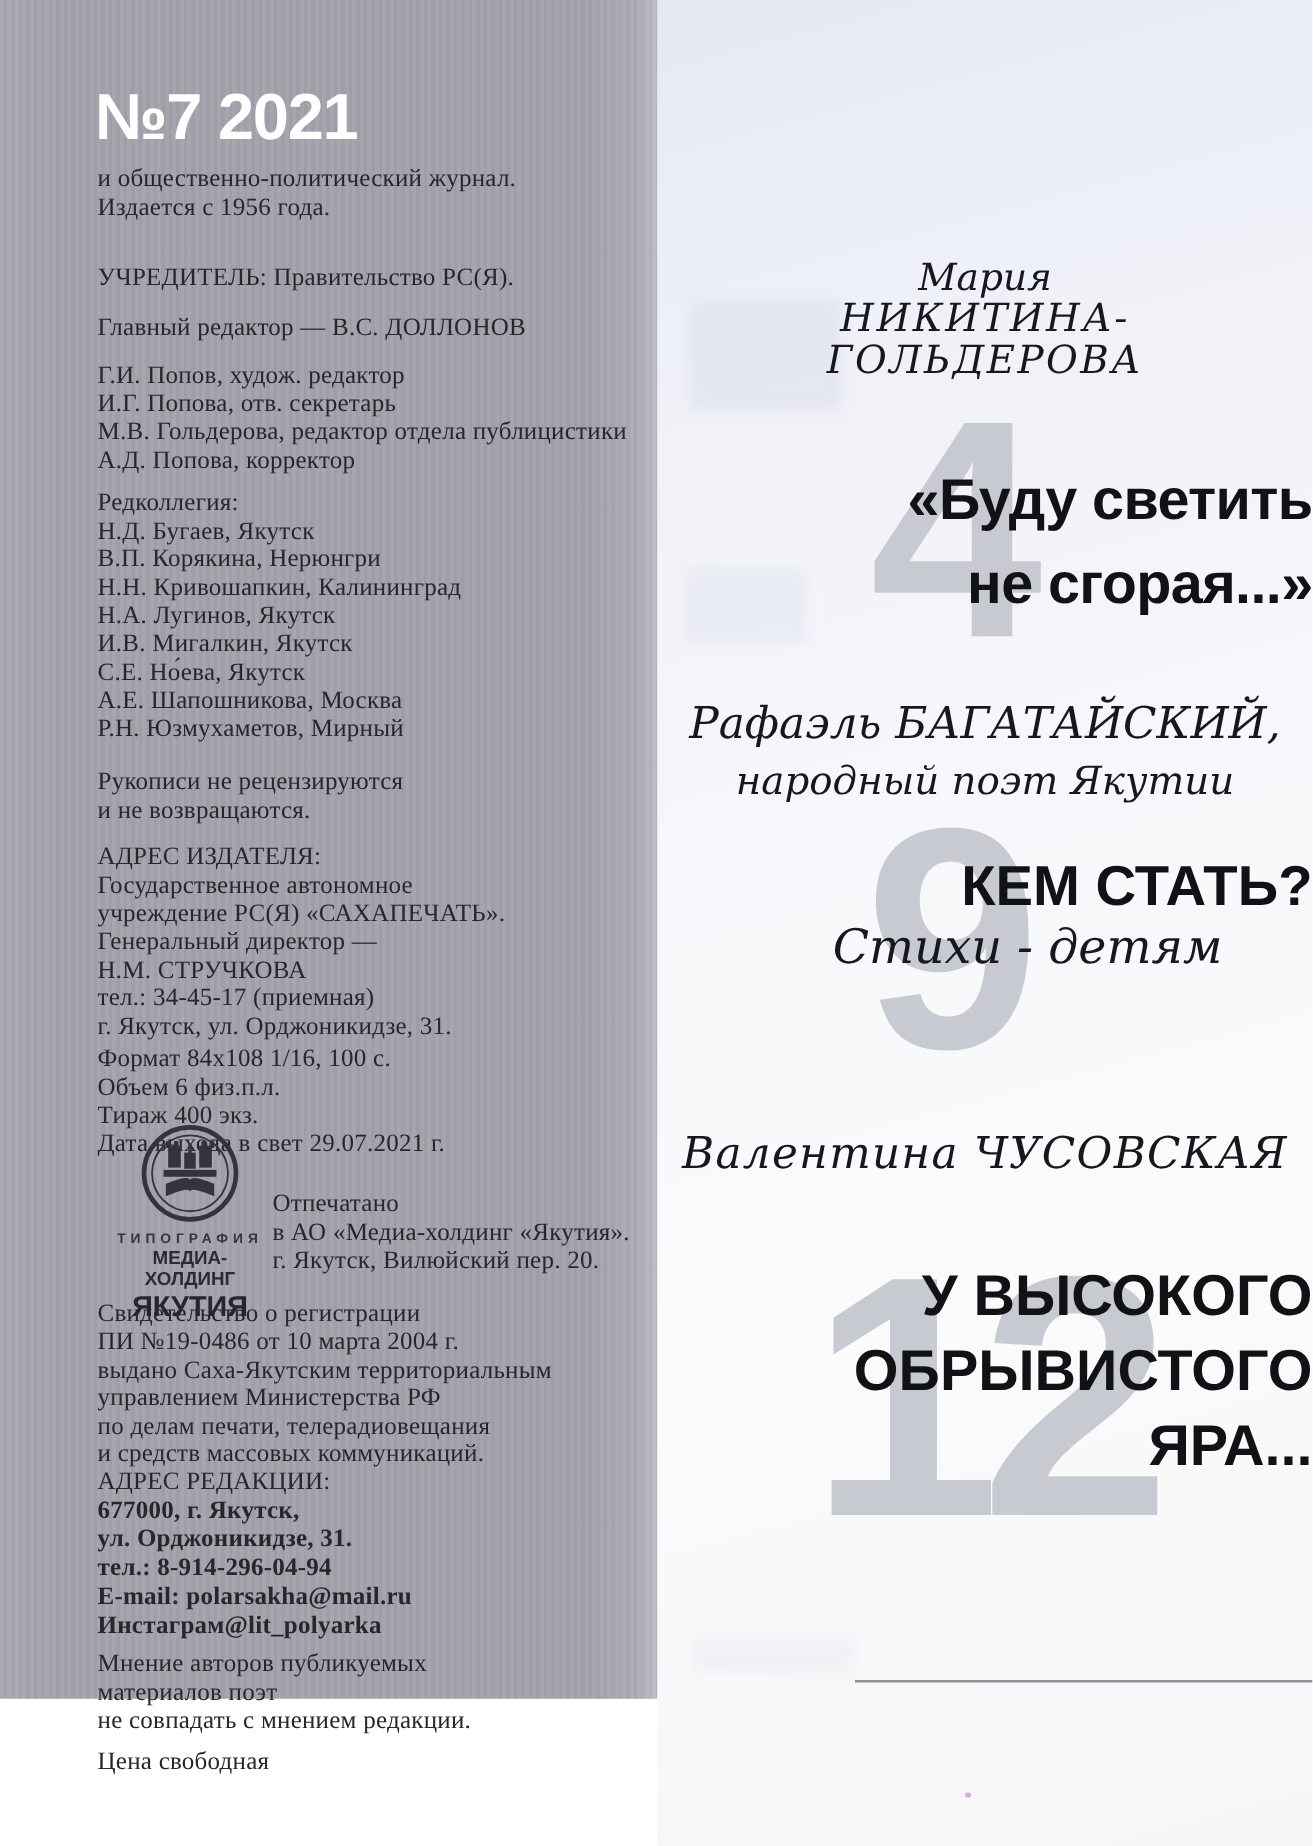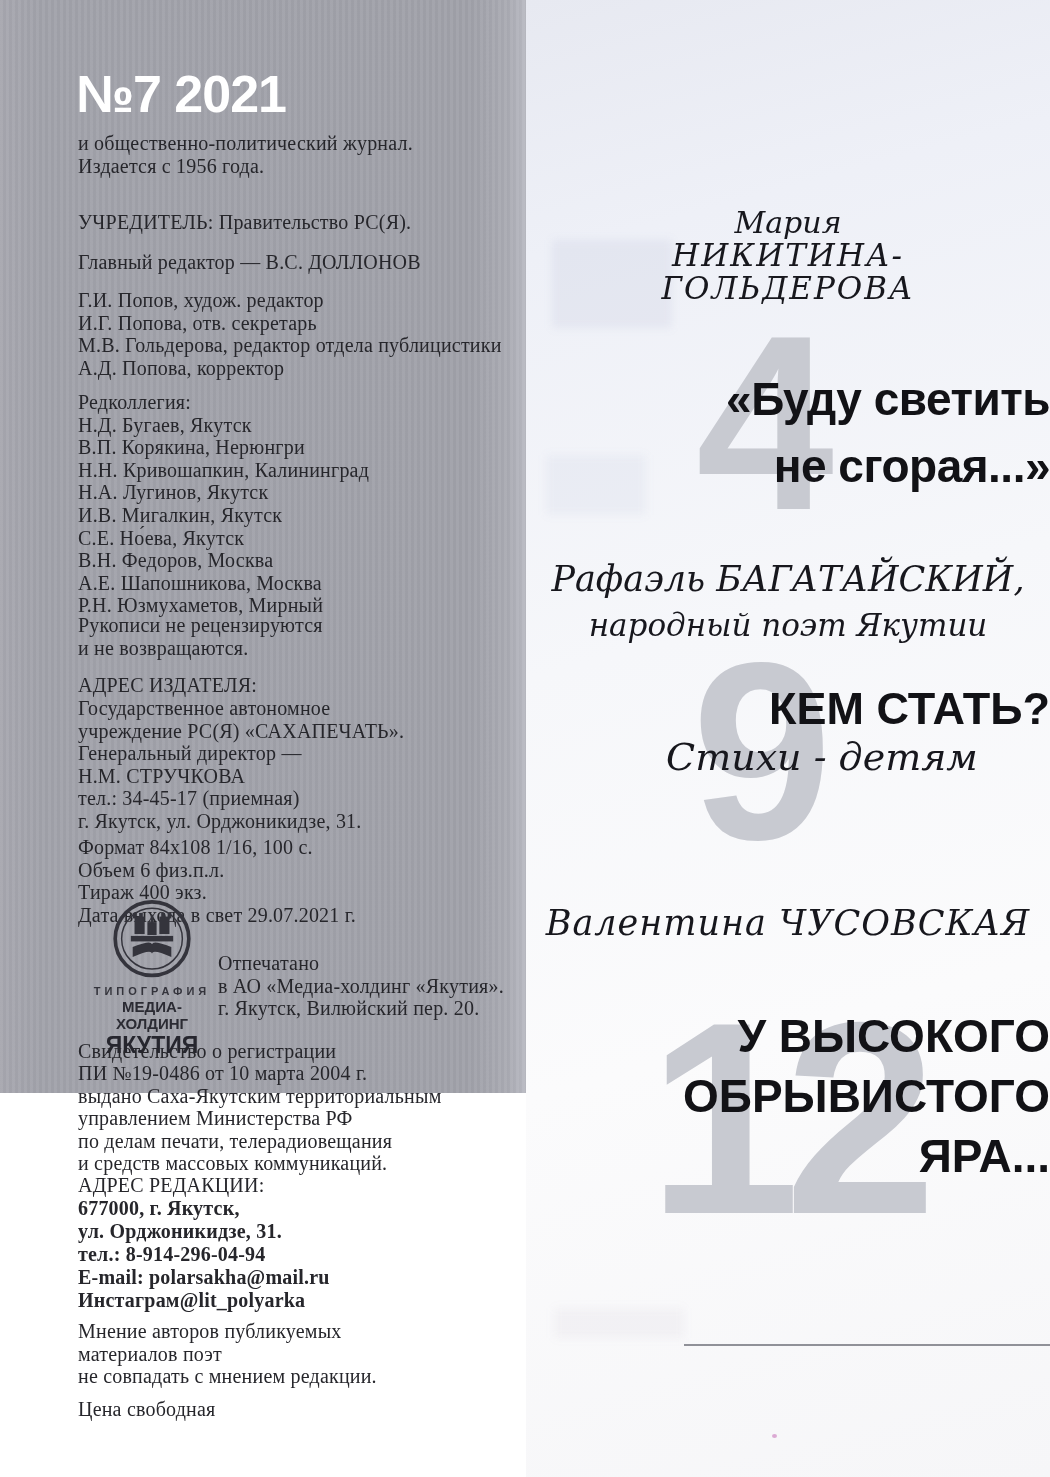--- a/index.html
+++ b/index.html
@@ -4,21 +4,21 @@
 <style>
   html,body{margin:0;padding:0;}
   body{
     width:1050px;height:1477px;position:relative;background:#ffffff;
     font-family:"Liberation Serif", serif;overflow:hidden;
   }
   .page{position:absolute;inset:0;overflow:hidden;}
 
   
   .left-col{
-    position:absolute;left:0;top:0;width:526px;height:1093px;
+    position:absolute;left:0;top:0;width:526px;height:1359px;
     background:
       repeating-linear-gradient(90deg, rgba(255,255,255,.030) 0 3px, rgba(0,0,0,.022) 3px 6px),
       linear-gradient(90deg,#a8a8b0 0,#a2a3ab 40px,#a1a2aa 470px,#abacb4 508px,#babbc3 526px);
     color:#26262b;
   }
   .blk{position:absolute;left:78px;font-size:20px;line-height:22.6px;letter-spacing:.2px;white-space:nowrap;}
   .issue{
     position:absolute;left:76px;top:64px;
     font-family:"Liberation Sans", sans-serif;font-weight:bold;
     font-size:52px;color:#ffffff;letter-spacing:-1px;
@@ -94,21 +94,20 @@
     </div>
 
     <div class="blk" style="top:391px;">
       <div>Редколлегия:</div>
       <div>Н.Д. Бугаев, Якутск</div>
       <div>В.П. Корякина, Нерюнгри</div>
       <div>Н.Н. Кривошапкин, Калининград</div>
       <div>Н.А. Лугинов, Якутск</div>
       <div>И.В. Мигалкин, Якутск</div>
       <div>С.Е. Но́ева, Якутск</div>
-      <div>В.Н. Федоров, Москва</div>
       <div>А.Е. Шапошникова, Москва</div>
       <div>Р.Н. Юзмухаметов, Мирный</div>
     </div>
 
     <div class="blk" style="top:614px;">
       <div>Рукописи не рецензируются</div>
       <div>и не возвращаются.</div>
     </div>
 
     <div class="blk" style="top:674px;">АДРЕС ИЗДАТЕЛЯ:</div>

